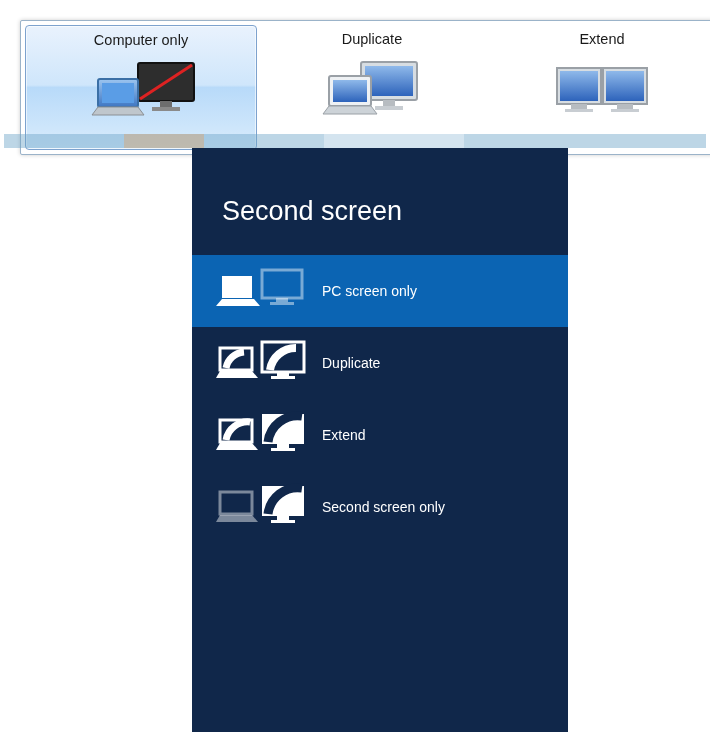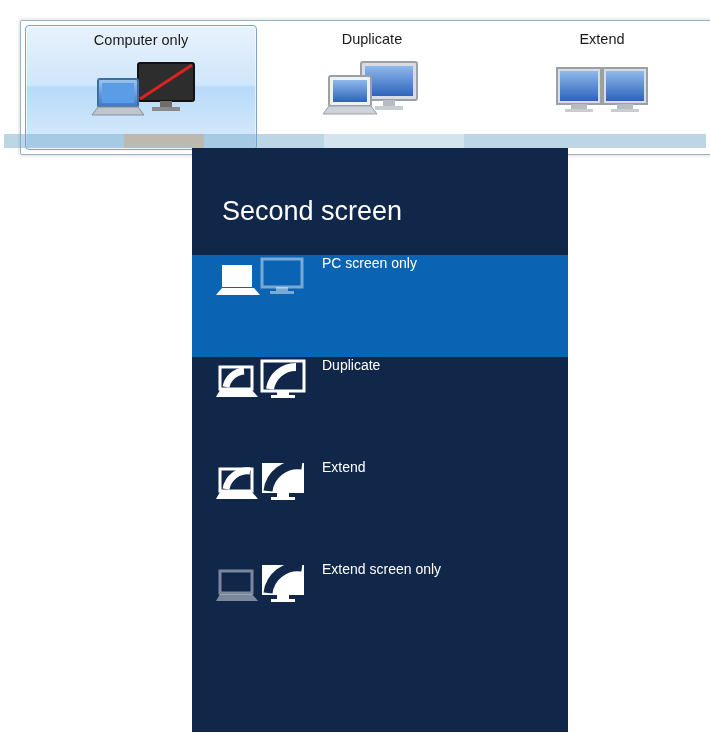--- a/index.html
+++ b/index.html
@@ -60,22 +60,23 @@
       height: 584px;
       background: #10274a;
       color: #ffffff;
     }
     .win8-title {
       font-size: 27px;
       font-weight: 300;
       padding: 48px 30px 28px 30px;
     }
     .win8-option {
-      height: 102px;
-      display: flex;
+      height: 72px;
+      display: flex;
+      align-items: center;
       padding-left: 24px;
       cursor: pointer;
     }
     .win8-option.selected {
       background: #0b64b3;
     }
     .win8-icon-wrap {
       width: 92px;
       height: 50px;
       display: flex;
@@ -220,16 +221,16 @@
     <div class="win8-icon-wrap">
       <svg width="92" height="50" viewBox="0 0 92 50">
         <rect x="4" y="10" width="32" height="22" fill="none" stroke="#fff" stroke-width="3" opacity="0.45"></rect>
         <polygon points="0,40 42,40 36,33 4,33" fill="#fff" opacity="0.45"></polygon>
         <rect x="46" y="4" width="42" height="30" fill="#fff"></rect>
         <path d="M 52 32 A 30 30 0 0 1 86 6" fill="none" stroke="#10274a" stroke-width="9"></path>
         <rect x="61" y="34" width="12" height="4" fill="#fff"></rect>
         <rect x="55" y="38" width="24" height="3" fill="#fff"></rect>
       </svg>
     </div>
-    <div class="win8-option-label">Extend screen only</div>
+    <div class="win8-option-label">Second screen only</div>
   </div>
 
 </div>
 
 </body></html>

